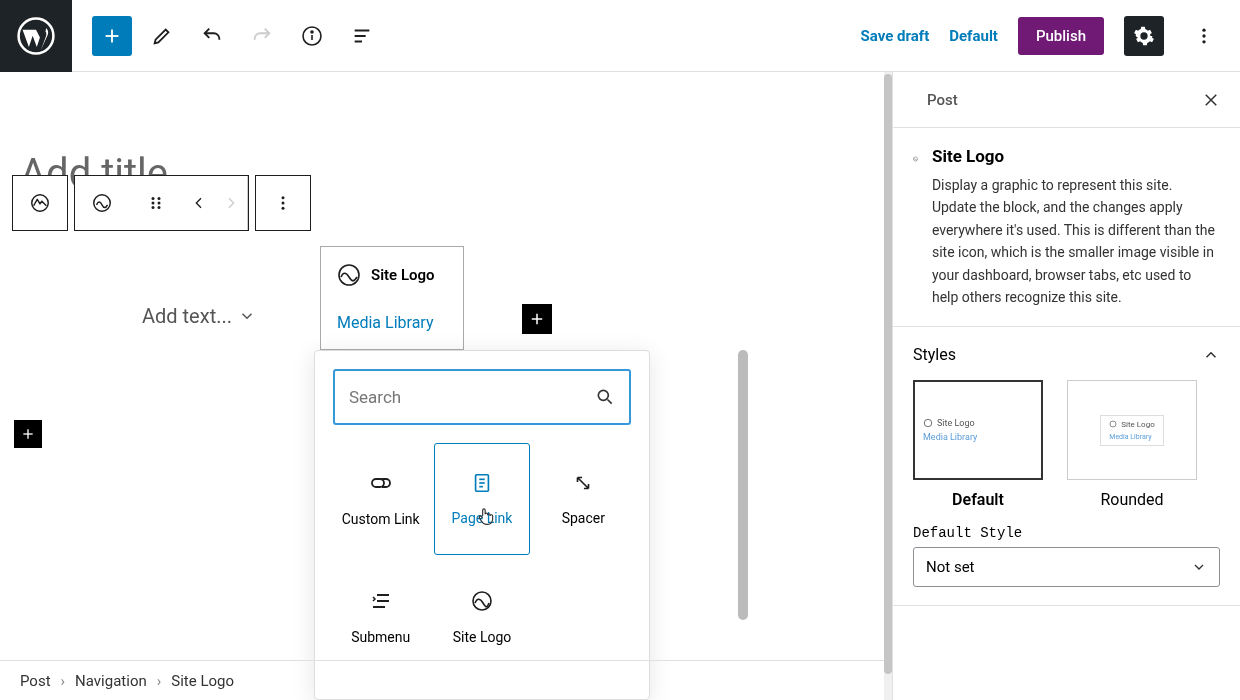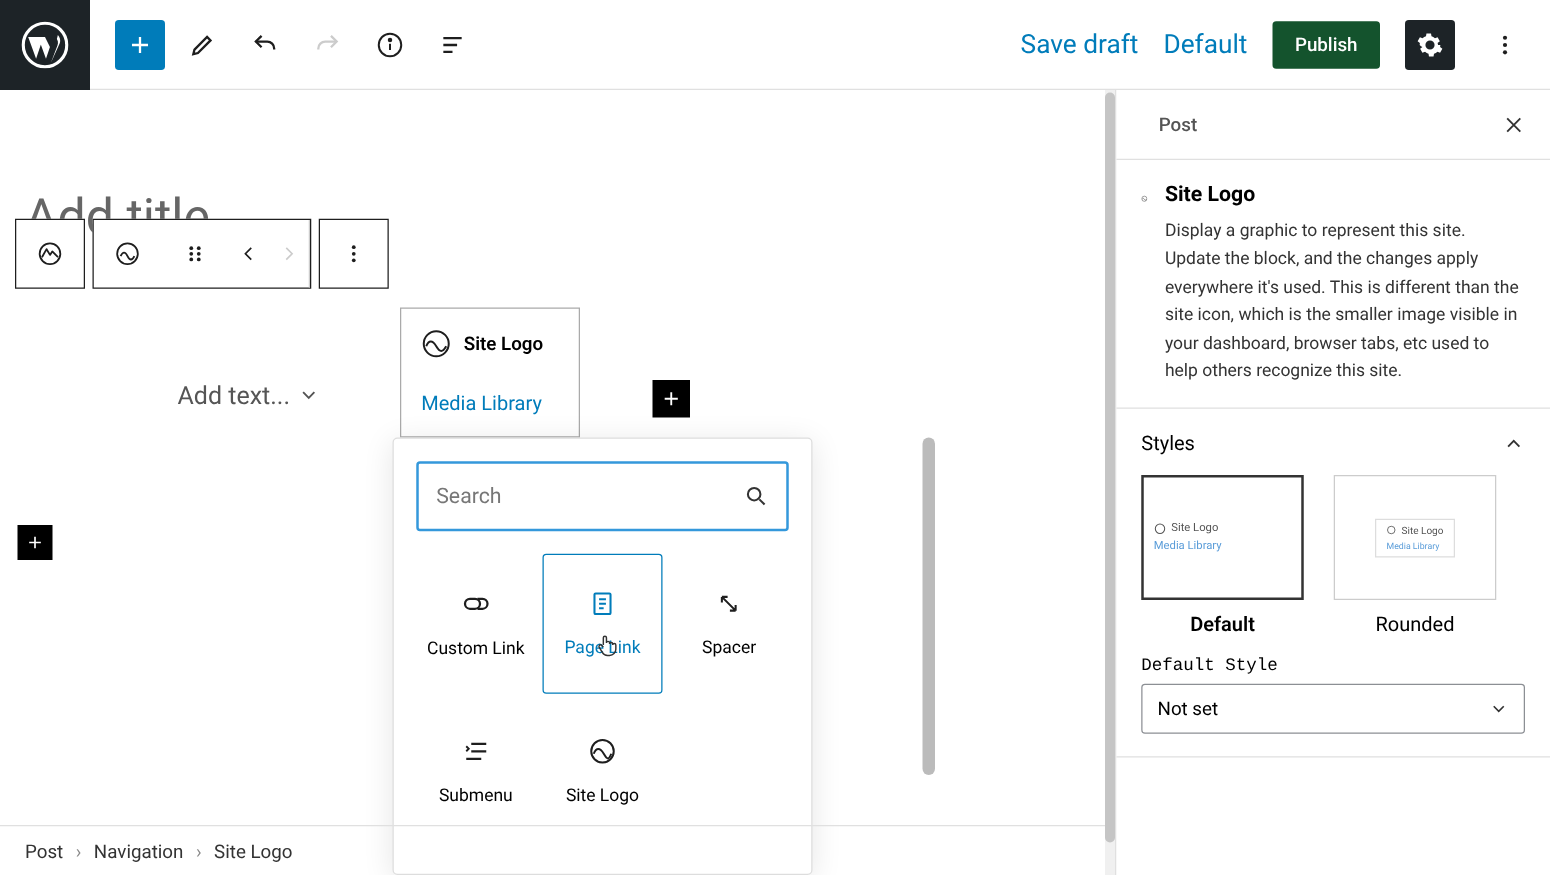--- a/index.html
+++ b/index.html
@@ -5,22 +5,22 @@
 * { margin: 0; padding: 0; box-sizing: border-box; font-family: -apple-system, BlinkMacSystemFont, "Segoe UI", Roboto, sans-serif; }
 body { width: 1240px; height: 700px; display: flex; flex-direction: column; }
 .topbar { height: 72px; display: flex; align-items: center; border-bottom: 1px solid #e0e0e0; }
 .wp-logo { width: 72px; height: 72px; background: #1d2327; display: flex; align-items: center; justify-content: center; }
 .wp-logo svg { width: 38px; height: 38px; fill: #fff; }
 .topbar-left { display: flex; align-items: center; gap: 10px; margin-left: 20px; }
 .btn-add { width: 40px; height: 40px; background: #007cba; border-radius: 3px; display: flex; align-items: center; justify-content: center; cursor: pointer; }
 .icon-btn { width: 40px; height: 40px; display: flex; align-items: center; justify-content: center; cursor: pointer; color: #1e1e1e; }
 .icon-btn.disabled { color: #ccc; cursor: default;}
 .topbar-right { margin-left: auto; display: flex; align-items: center; gap: 20px; padding-right: 16px; }
-.link-btn { color: #007cba; font-size: 21px; cursor: pointer; font-weight: 400;}
-.publish-btn { background: #14532d; color: #fff; padding: 10px 18px; border-radius: 3px; font-size: 15px; cursor: pointer; font-weight:500;}
+.link-btn { color: #007cba; font-size: 15px; cursor: pointer; font-weight: 700;}
+.publish-btn { background: #701a75; color: #fff; padding: 10px 18px; border-radius: 3px; font-size: 15px; cursor: pointer; font-weight:500;}
 .settings-btn { width: 40px; height: 40px; background: #1d2327; border-radius: 3px; display: flex; align-items: center; justify-content: center; cursor: pointer; }
 .content-area { display: flex; flex: 1; overflow: hidden; }
 .canvas { flex: 1; position: relative; background: #fff; padding: 0; }
 .title-pl { font-size: 40px; font-weight: 400; color: #666; position: absolute; top: 78px; left: 20px; }
 .toolbar-float { position: absolute; top: 103px; left: 12px; display: flex; gap: 6px; }
 .tb-group { border: 1px solid #1e1e1e; background: #fff; height: 56px; display:flex; align-items:center; }
 .tb-cell{ width:54px; height:100%; display:flex; align-items:center; justify-content:center; cursor: pointer;}
 .tb-sep { width:1px; height:100%; background:#ccc;}
 .add-text { position: absolute; top: 232px; left: 142px; font-size: 20px; color: #555; display:flex; align-items:center; gap:6px; cursor: pointer;}
 .site-logo-box{ position:absolute; top:174px; left:320px; width:144px; height:104px; border:1px solid #aaa; background:#fff; padding:16px; overflow:hidden;}

